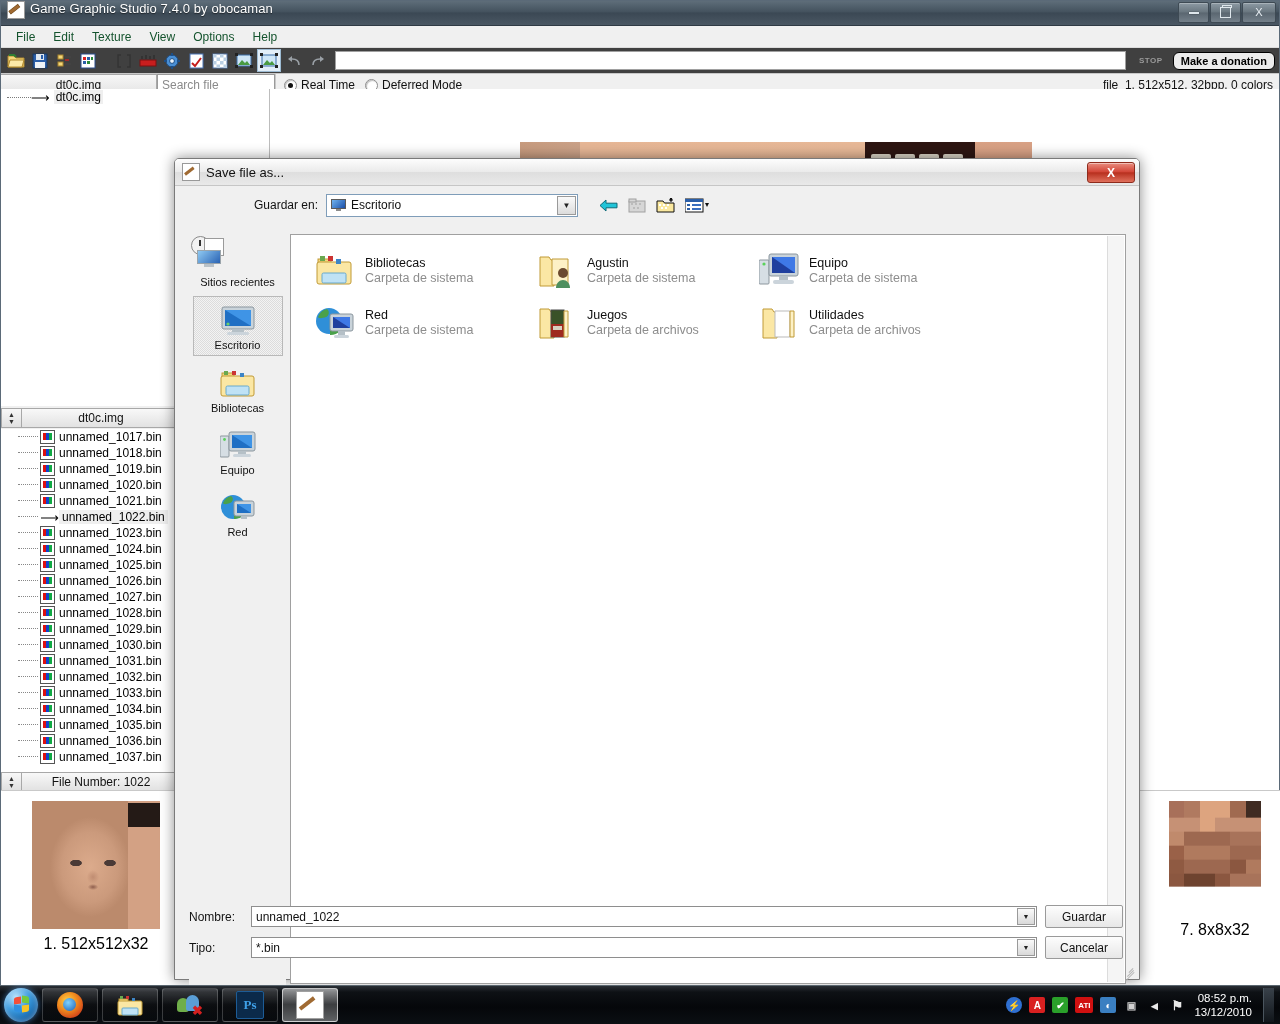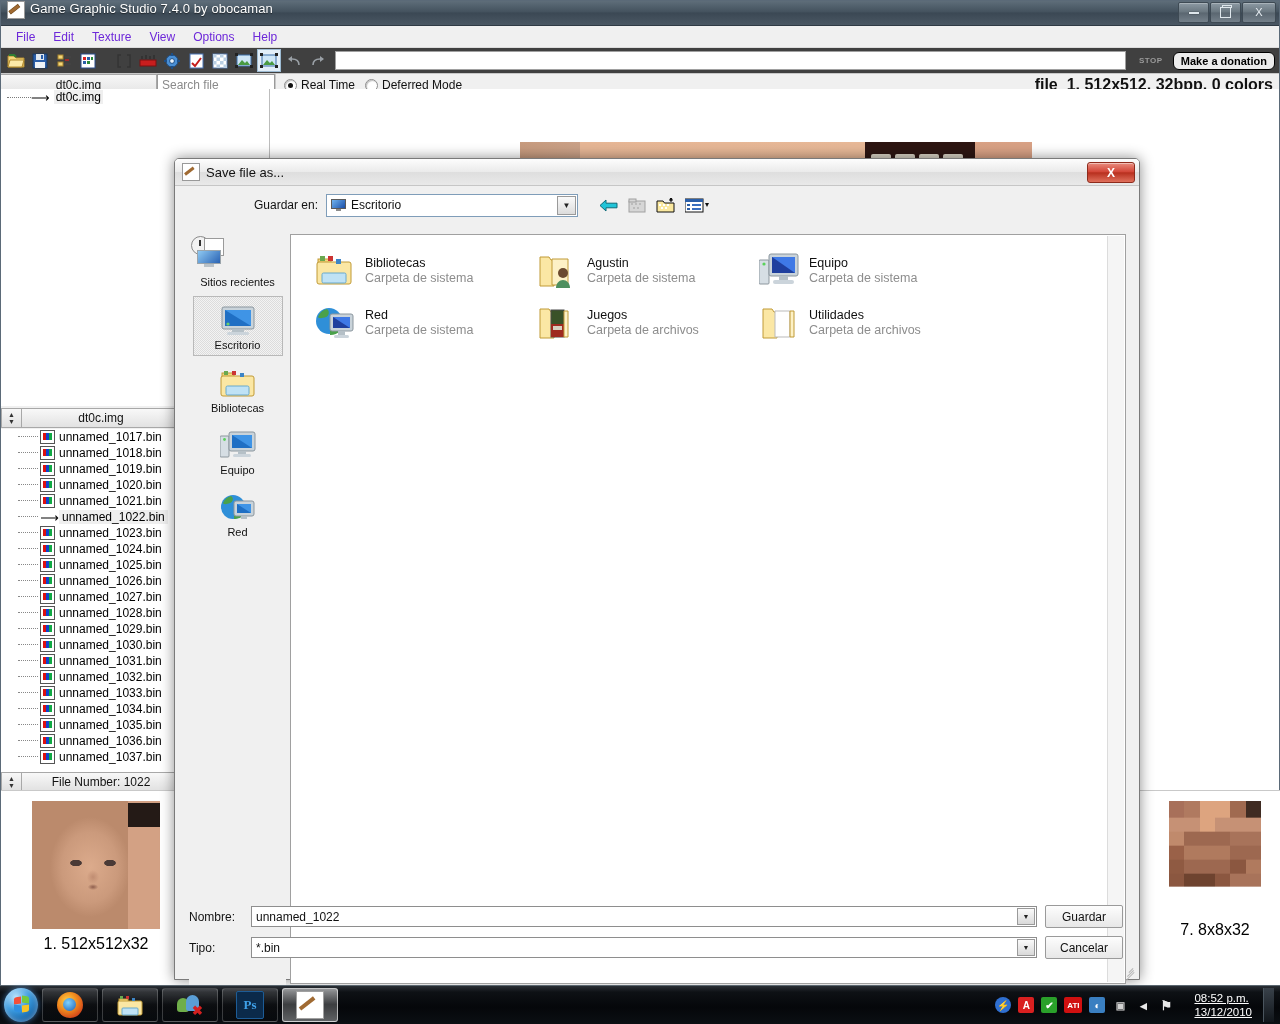--- a/index.html
+++ b/index.html
@@ -60,21 +60,21 @@
   .mini{width:10px;height:2px;background:#dfe7ec;box-shadow:0 0 1px #000;}
   .maxg{width:9px;height:9px;border:1.5px solid #dfe7ec;position:relative;}
   .maxg:before{content:"";position:absolute;left:1px;top:-3px;width:8px;height:2px;border:1px solid #dfe7ec;border-bottom:none;}
 
   
   .menubar{
     height:21px;background:#f0f0f0;border-bottom:1px solid #dcdcdc;
     display:flex;align-items:center;padding-left:6px;
   }
   .menu-item{
-    padding:2px 9px;font-size:12px;color:#6d28d9;cursor:default;
+    padding:2px 9px;font-size:12px;color:#14532d;cursor:default;
   }
 
   
   .toolbar{
     height:25px;background:#404040;border-bottom:1px solid #c8c8c8;
     display:flex;align-items:center;padding-left:4px;gap:2px;
   }
   .tb-ico{width:22px;height:21px;display:flex;align-items:center;justify-content:center;position:relative;}
   .tb-sep{width:10px;}
   .tb-group{display:flex;align-items:center;border:1px solid transparent;}
@@ -109,21 +109,21 @@
   .radio{
     width:11px;height:11px;border-radius:50%;
     background:#fff;border:1px solid #8d8d8d;
     box-shadow:inset 1px 1px 1px rgba(0,0,0,.25);
     position:relative;flex:0 0 auto;
   }
   .radio.on:after{
     content:"";position:absolute;left:3px;top:3px;width:5px;height:5px;border-radius:50%;background:#101010;
   }
   .statusline{
-    margin-left:auto;padding-right:6px;font-size:16px;color:#111;white-space:nowrap;font-weight:bold;
+    margin-left:auto;padding-right:6px;font-size:12px;color:#111;white-space:nowrap;
   }
 
   
   .tree-top{
     position:absolute;left:0;top:88px;width:268px;height:317px;
     background:#fff;border-right:1px solid #bdbdbd;overflow:hidden;
   }
   .tree-row{display:flex;align-items:center;height:16px;padding-left:6px;font-size:12px;color:#000;}
   .tree-dots{
     width:24px;border-top:1px dotted #7b7b7b;margin-right:0px;height:1px;position:relative;top:1px;
@@ -364,21 +364,21 @@
   }
   .tb-item.active{
     background:linear-gradient(180deg,rgba(255,255,255,.55),rgba(255,255,255,.22) 48%,rgba(255,255,255,.35));
     border:1px solid rgba(255,255,255,.6);
   }
   .tray{
     margin-left:auto;display:flex;align-items:center;gap:7px;padding-right:6px;
   }
   .tray-ico{width:16px;height:16px;display:flex;align-items:center;justify-content:center;border-radius:2px;font-size:10px;color:#fff;font-weight:bold;}
   .clock{
-    color:#fff;font-size:11.5px;text-align:left;line-height:14px;margin-left:13px;margin-right:4px;text-decoration:underline;
+    color:#fff;font-size:11.5px;text-align:right;line-height:14px;margin-left:2px;margin-right:4px;
   }
   .showdesk{width:10px;height:34px;background:linear-gradient(180deg,#39414a,#11161b);border-left:1px solid #4a555e;}
 
   
   .ff{width:26px;height:26px;border-radius:50%;background:radial-gradient(circle at 40% 35%,#ffd24a 0%,#f08c1e 40%,#d4481a 75%,#8e2b10 100%);position:relative;}
   .ff:after{content:"";position:absolute;left:6px;top:6px;width:13px;height:13px;border-radius:50%;background:radial-gradient(circle at 40% 35%,#7fd2ff,#1a5fb4);}
   .psq{width:26px;height:26px;background:#0b2a4a;border:1px solid #1d5c96;border-radius:2px;color:#3fa0e8;font-size:13px;font-weight:bold;display:flex;align-items:center;justify-content:center;font-family:"Liberation Serif",serif;}
   .msn{width:26px;height:22px;position:relative;}
   .msn .p1{position:absolute;left:0;top:4px;width:12px;height:14px;border-radius:6px 6px 3px 3px;background:#6fae4a;}
   .msn .p2{position:absolute;left:9px;top:1px;width:13px;height:16px;border-radius:7px 7px 3px 3px;background:#5a9ed6;}

